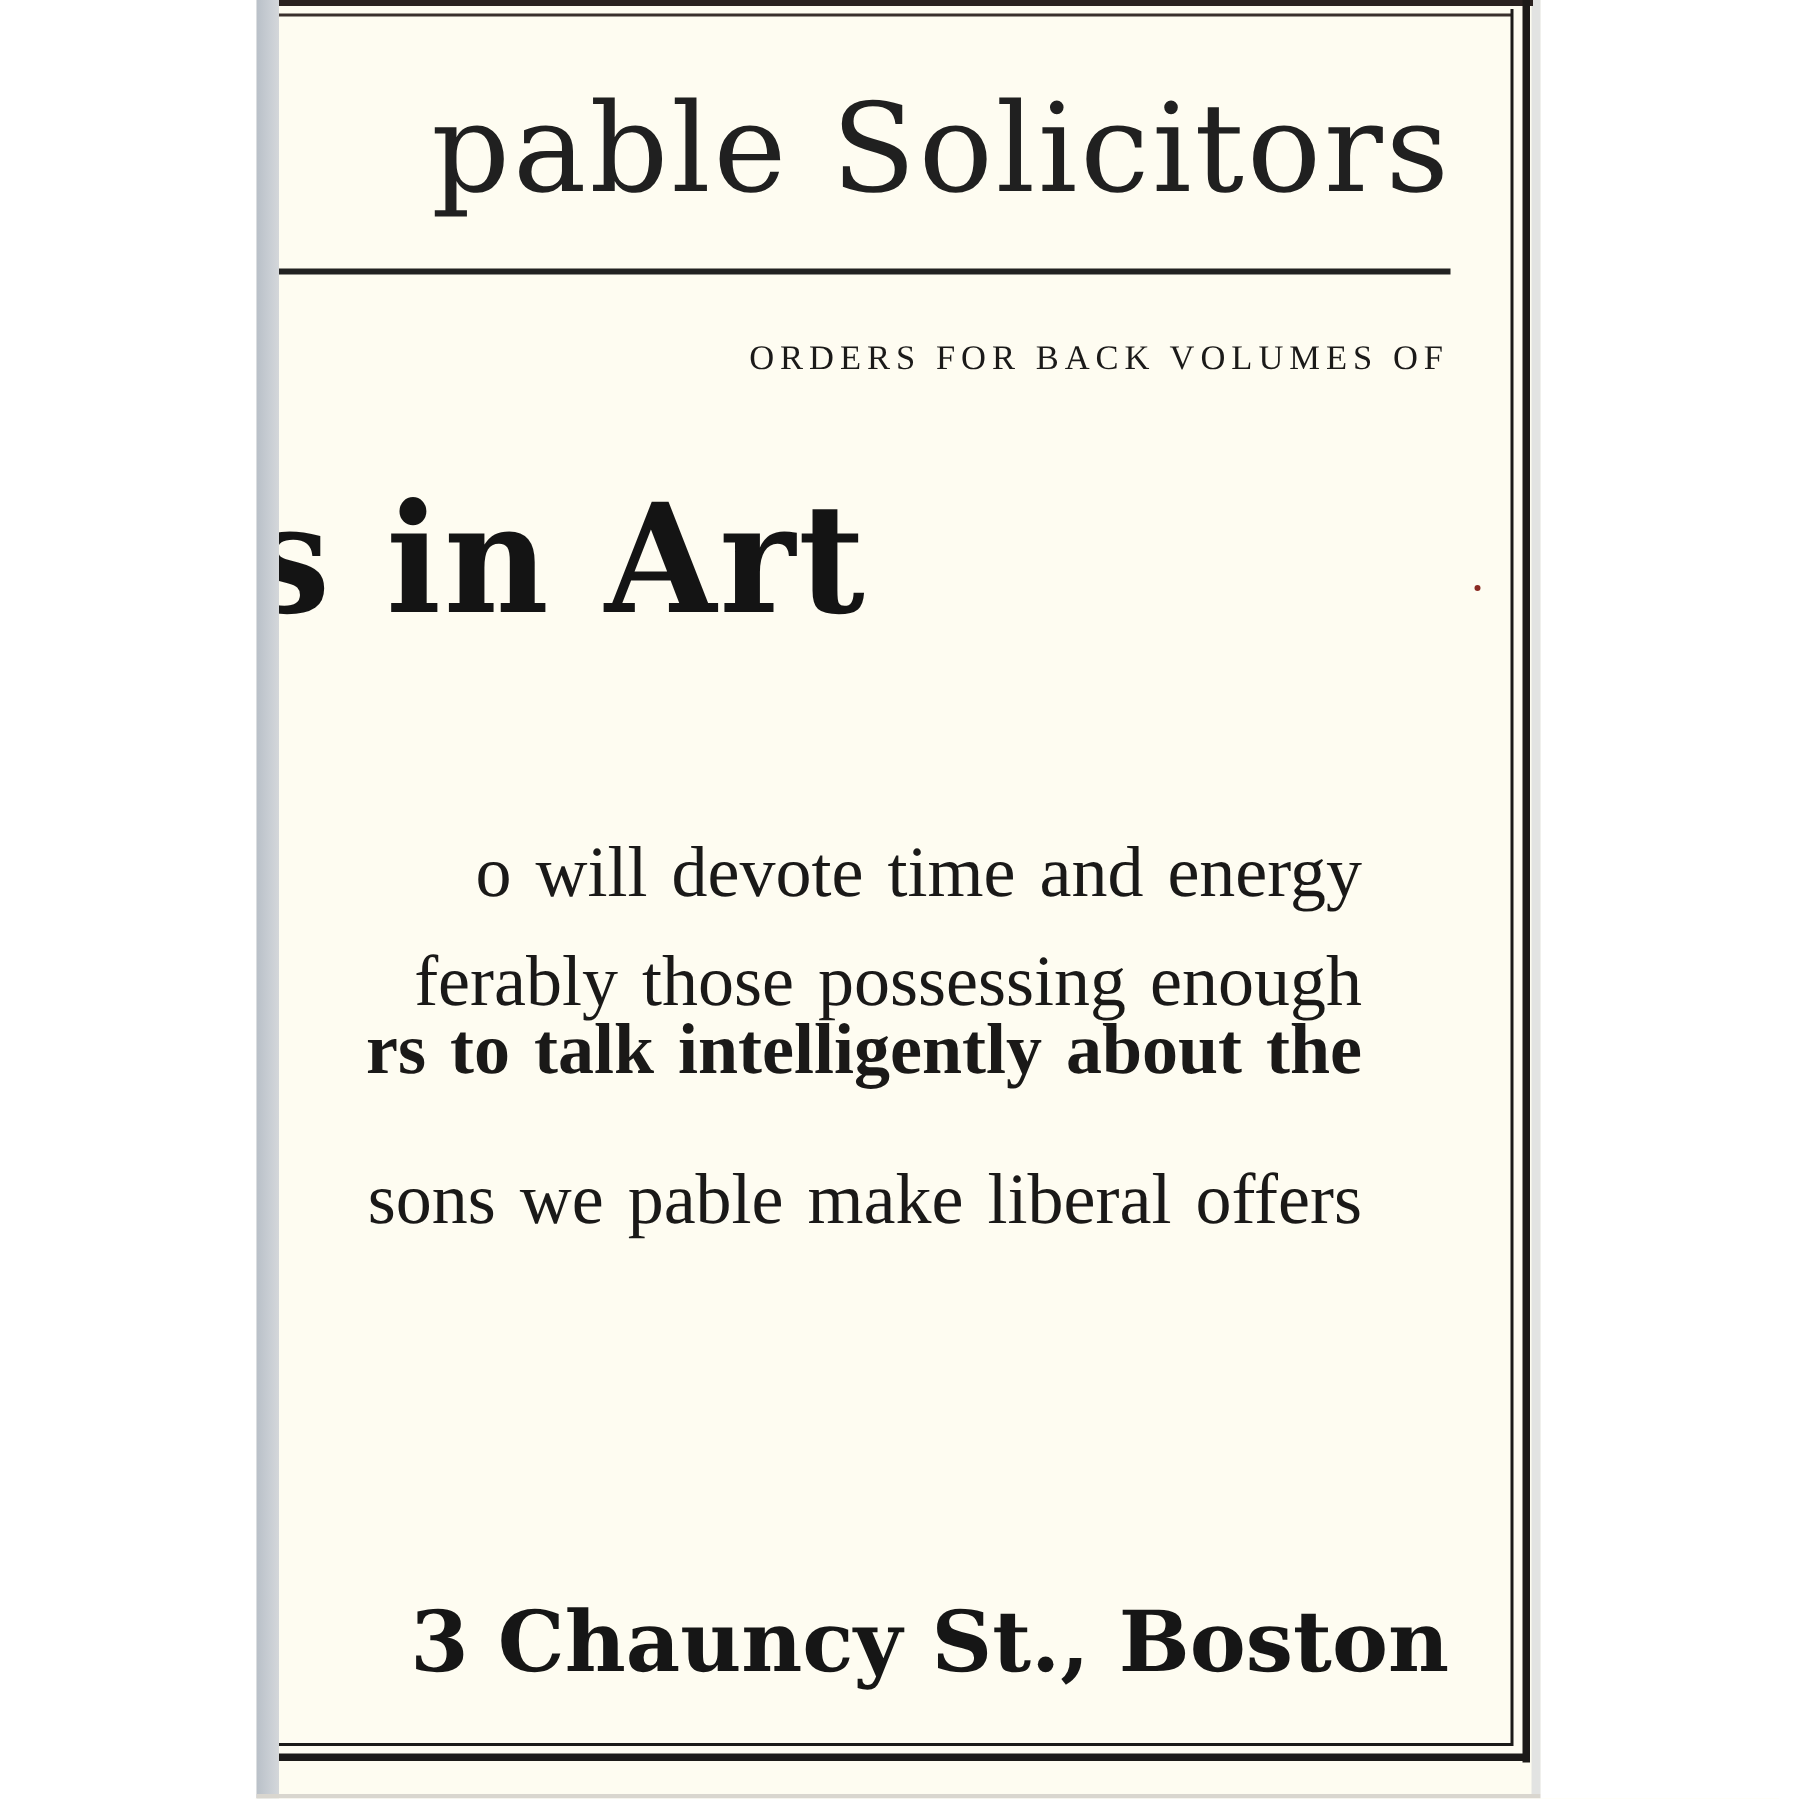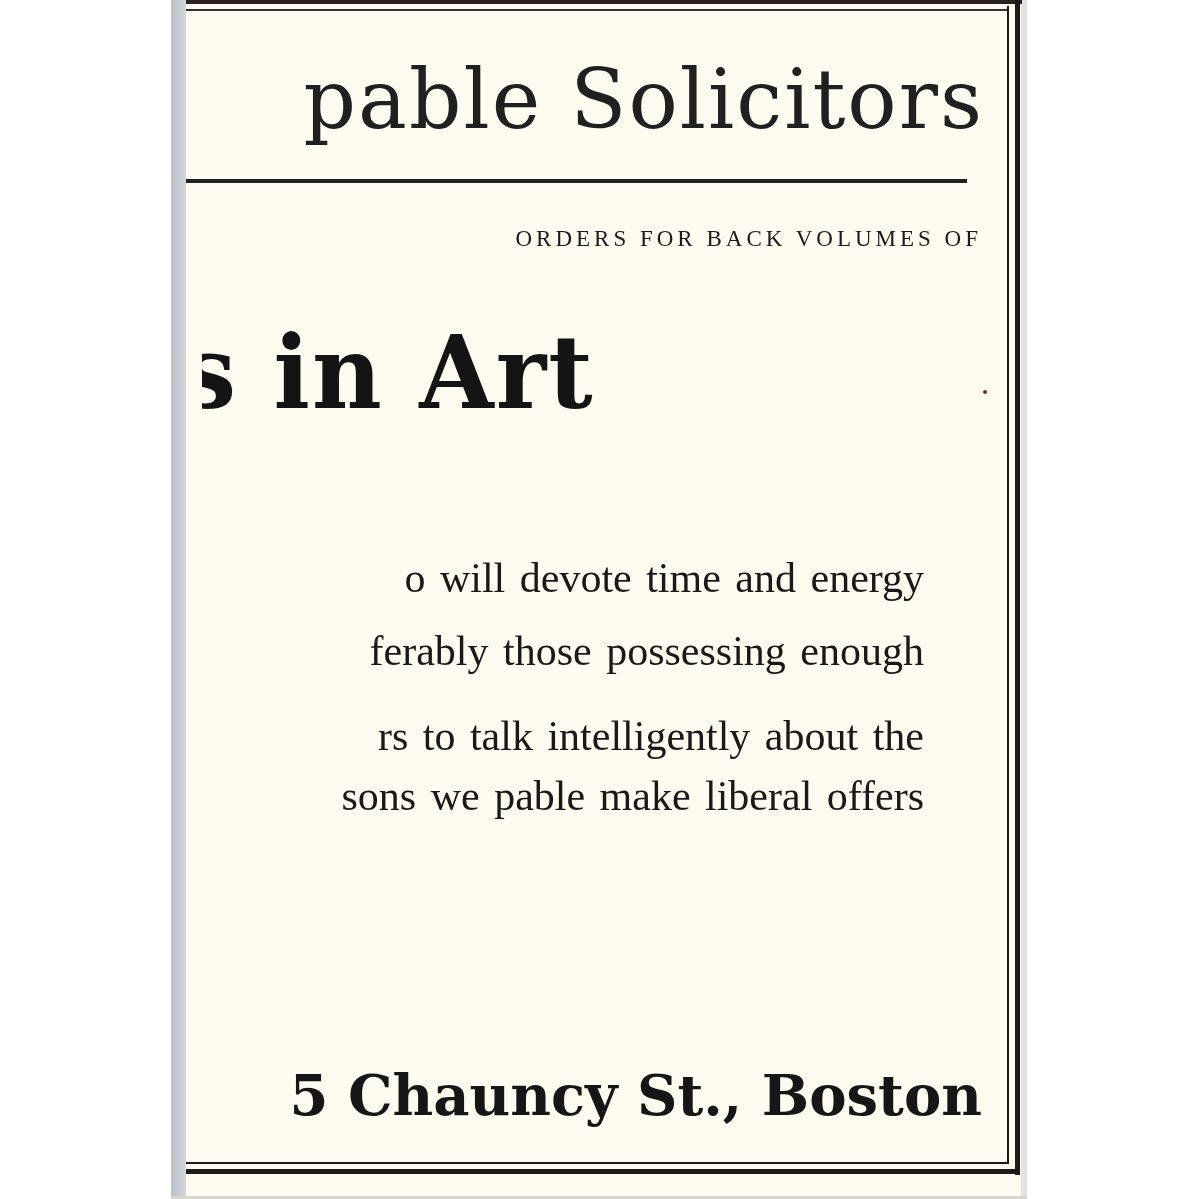--- a/index.html
+++ b/index.html
@@ -28,45 +28,44 @@
   }
   .bottom-edge {
     position: absolute; left: 171px; top: 1196px; width: 856px; height: 3px;
     background: #d9d6cf;
   }
   .heading-rule { left: 186px; top: 179px; width: 781px; height: 4px; background: #222; }
 
   .clip {
     position: absolute; left: 186px; top: 0; width: 820px; height: 1160px;
     overflow: hidden;
-    margin-left: 16px;
   }
   .line {
     position: absolute; right: 40px; white-space: nowrap; color: #1b1a19;
   }
   .title {
     top: 52px; font-family: "DejaVu Serif", serif; font-size: 82px; letter-spacing: 2px;
     color: #202020; right: 38px;
   }
   .subhead {
     top: 226px; font-family: "Liberation Serif", serif; font-size: 23px; letter-spacing: 4px;
     right: 40px;
   }
   .blackletter {
     top: 316px; right: auto; left: -20px; font-family: "DejaVu Serif", serif;
     font-weight: bold; font-size: 96px; letter-spacing: 2px; color: #141414;
     transform: scaleY(1.05);
   }
   .body {
-    font-family: "Liberation Serif", serif; font-size: 42px; right: 98px; color: #1a1918;
+    font-family: "Liberation Serif", serif; font-size: 48px; right: 98px; color: #1a1918;
     word-spacing: 4px;
   }
   .b1 { top: 554px; }
   .b2 { top: 627px; text-align: center; }
-  .b3 { top: 712px; }
+  .b3 { top: 672px; font-weight: bold; }
   .b4 { top: 772px; }
   .b5 { top: 845px; }
   .address {
     top: 1062px; font-family: "DejaVu Serif", serif; font-weight: bold; font-size: 56px;
     right: 40px; color: #161616; letter-spacing: 0px;
   }
   .speck {
     position: absolute; left: 983px; top: 390px; width: 4px; height: 4px;
     border-radius: 50%; background: #8a2a22;
   }
@@ -88,16 +87,16 @@
 <div class="rule heading-rule"></div>
 
 <div class="clip">
   <div class="line title">pable Solicitors</div>
   <div class="line subhead">ORDERS FOR BACK VOLUMES OF</div>
   <div class="line blackletter">s in Art</div>
   <div class="line body b1">o will devote time and energy</div>
   <div class="line body b2">ferably those possessing enough</div>
   <div class="line body b3">rs to talk intelligently about the</div>
   <div class="line body b4">sons we pable make liberal offers</div>
-  <div class="line address">5 Chauncy St., Boston</div>
+  <div class="line address">3 Chauncy St., Boston</div>
 </div>
 
 <div class="speck"></div>
 
 </body></html>

